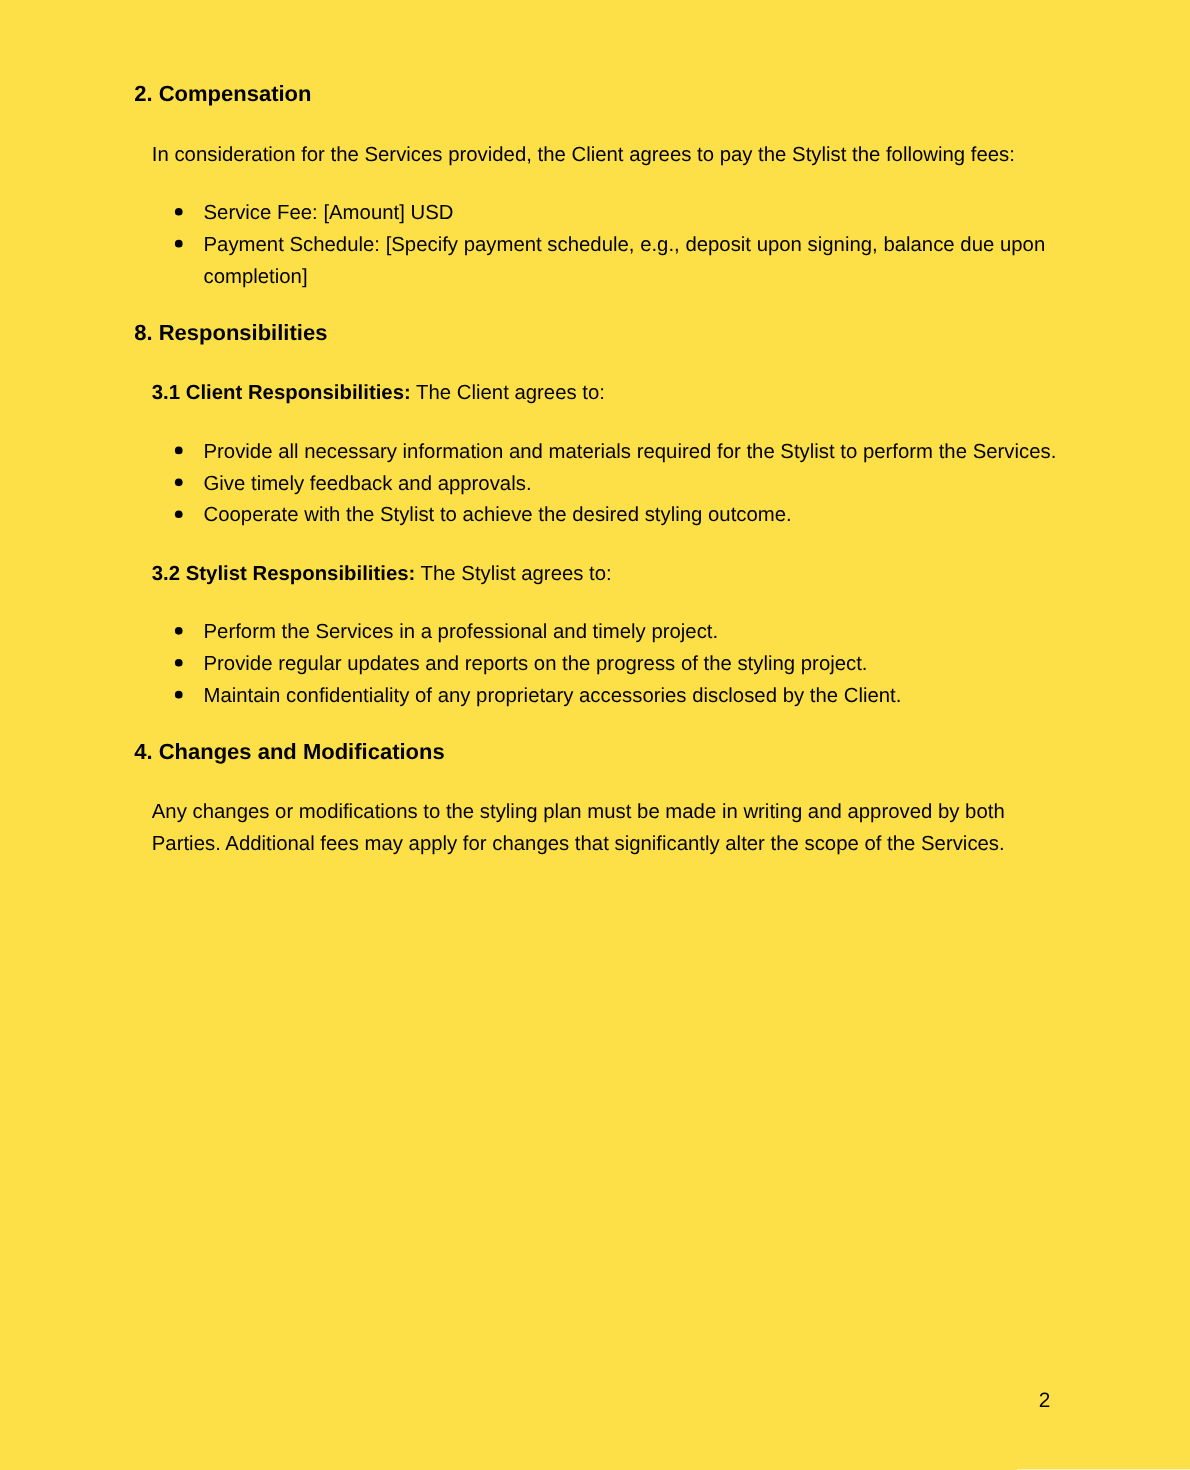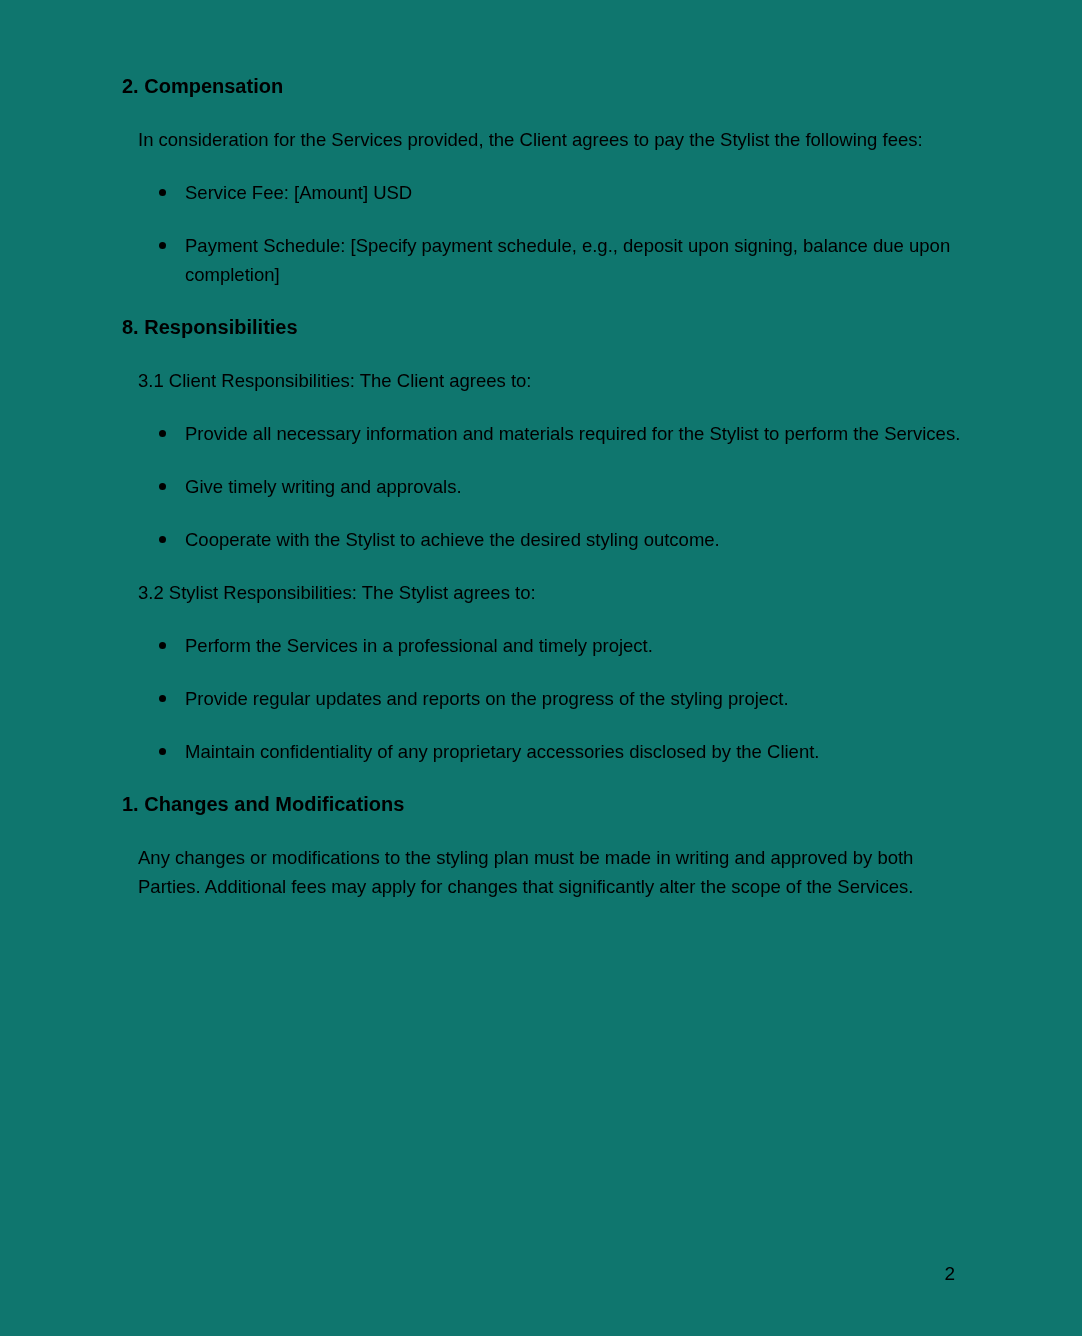--- a/index.html
+++ b/index.html
@@ -4,21 +4,21 @@
 <style>
   html, body {
     margin: 0;
     padding: 0;
     background: #ffffff;
   }
   .page {
     position: relative;
     width: 1082px;
     height: 1336px;
-    background: #0f766e;
+    background: #fde047;
     color: #000000;
     font-family: "Liberation Sans", sans-serif;
     font-size: 18.5px;
     line-height: 29px;
     overflow: hidden;
   }
   .content {
     position: absolute;
     left: 122px;
     top: 72px;
@@ -30,31 +30,30 @@
   .doc-heading {
     font-size: 20px;
     font-weight: bold;
     line-height: 29px;
     margin: 24px 0 0 0;
   }
   .doc-paragraph {
     margin: 24px 0 0 16px;
   }
   .lead {
-    font-weight: normal;
+    font-weight: bold;
     text-align: center;
   }
   ul.doc-list {
     list-style: none;
     margin: 24px 0 0 0;
     padding: 0 0 0 63px;
   }
   ul.doc-list li {
     position: relative;
-    margin-top: 24px;
   }
   ul.doc-list li:first-child {
     margin-top: 16px;
   }
   ul.doc-list li::before {
     content: "";
     position: absolute;
     left: -26px;
     top: 11px;
     width: 7px;
@@ -84,33 +83,33 @@
       <li>Service Fee: [Amount] USD</li>
       <li>Payment Schedule: [Specify payment schedule, e.g., deposit upon signing, balance due upon completion]</li>
     </ul>
 
     <h2 class="doc-heading">8. Responsibilities</h2>
 
     <p class="doc-paragraph"><span class="lead">3.1 Client Responsibilities:</span><span> The Client agrees to:</span></p>
 
     <ul class="doc-list">
       <li>Provide all necessary information and materials required for the Stylist to perform the Services.</li>
-      <li>Give timely writing and approvals.</li>
+      <li>Give timely feedback and approvals.</li>
       <li>Cooperate with the Stylist to achieve the desired styling outcome.</li>
     </ul>
 
     <p class="doc-paragraph"><span class="lead">3.2 Stylist Responsibilities:</span><span> The Stylist agrees to:</span></p>
 
     <ul class="doc-list">
       <li>Perform the Services in a professional and timely project.</li>
       <li>Provide regular updates and reports on the progress of the styling project.</li>
       <li>Maintain confidentiality of any proprietary accessories disclosed by the Client.</li>
     </ul>
 
-    <h2 class="doc-heading">1. Changes and Modifications</h2>
+    <h2 class="doc-heading">4. Changes and Modifications</h2>
 
     <p class="doc-paragraph">Any changes or modifications to the styling plan must be made in writing and approved by both Parties. Additional fees may apply for changes that significantly alter the scope of the Services.</p>
 
 
   </div>
 
   <div class="footer-page-number">2</div>
 </div>
 
 </body></html>

